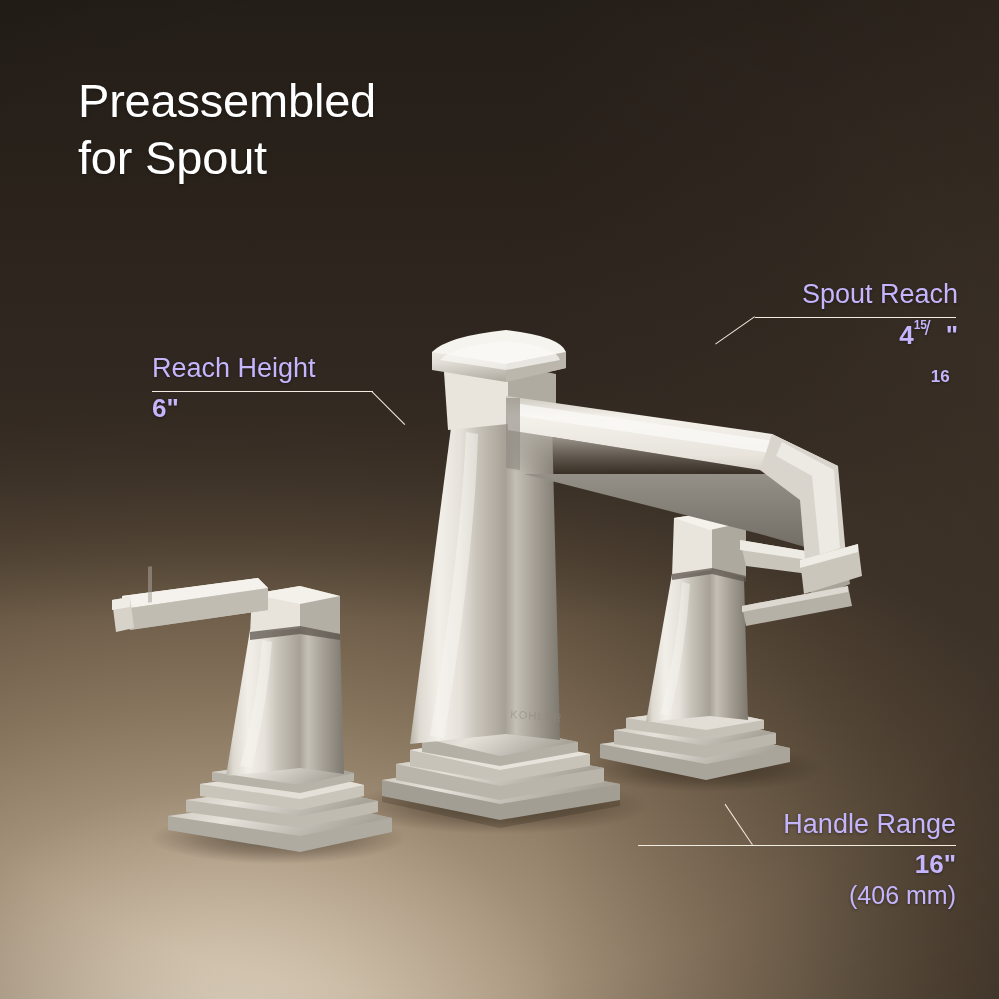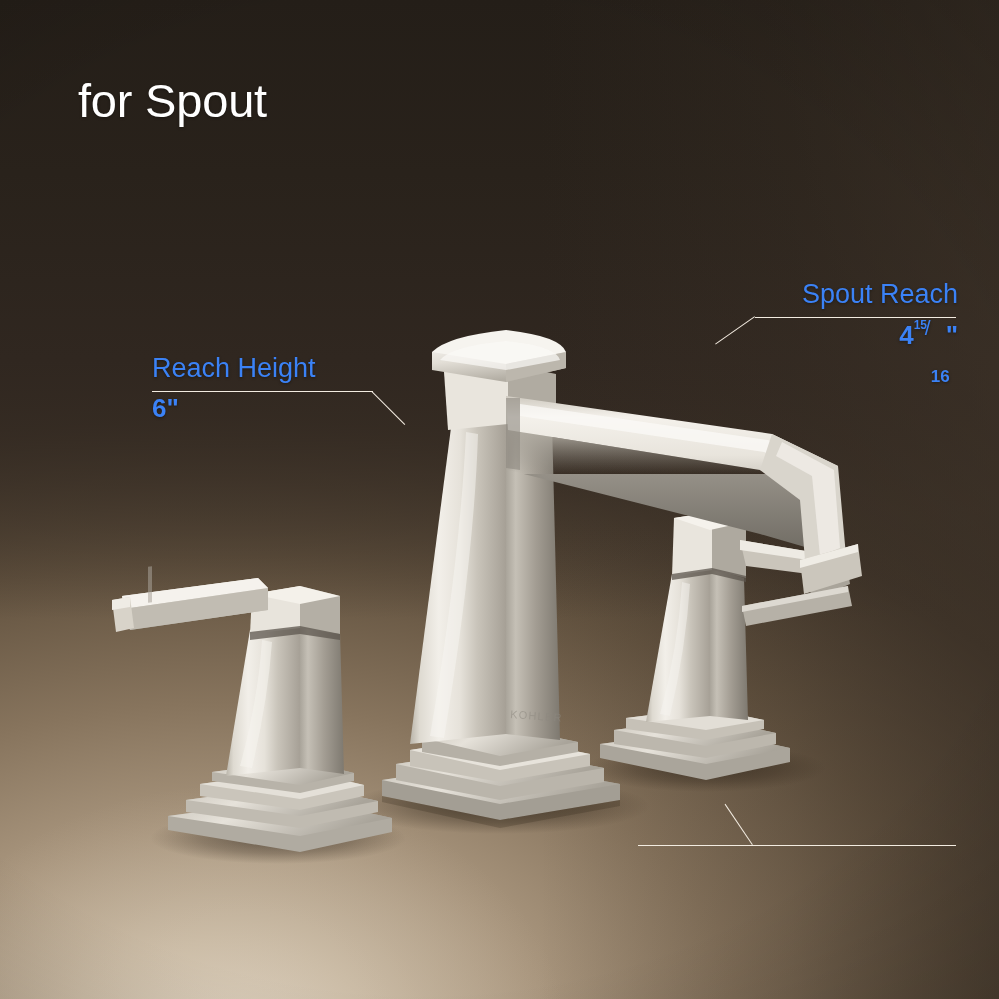--- a/index.html
+++ b/index.html
@@ -37,21 +37,21 @@
 
   
   .headline{
     position:absolute; left:78px; top:72px; width:460px;
     color:#fff; font-size:47px; line-height:57px; font-weight:400;
     letter-spacing:-0.2px; text-shadow:0 1px 3px rgba(0,0,0,0.34);
   }
   .headline div{ white-space:nowrap; }
 
   
-  .callout{ position:absolute; color:#3b82f6; text-shadow:0 1px 3px rgba(0,0,0,0.40); }
+  .callout{ position:absolute; color:#c4b5fd; text-shadow:0 1px 3px rgba(0,0,0,0.40); }
   .callout .label{ font-size:27px; line-height:32px; font-weight:400; white-space:nowrap; }
   .callout .val{ font-size:26px; line-height:31px; font-weight:700; white-space:nowrap; }
   .callout .metric{ font-size:25px; line-height:31px; font-weight:400; white-space:nowrap; }
   .rule{ position:absolute; height:0; border-top:1.6px solid #f3ece1; }
   .diag{ position:absolute; transform-origin:0 0; height:0; border-top:1.6px solid #f3ece1; }
 
   
   #c-height{ left:152px; top:352px; }
   #c-height .val{ margin-top:9px; }
   
@@ -236,35 +236,41 @@
 
       <path d="M506,398 L520,398 L520,470 L506,468 Z" fill="#8c877e" opacity="0.6"></path>
     </g>
 
     <path d="M382,796 L500,820 L620,800 L620,806 L500,828 L382,802 Z" fill="rgba(40,30,20,0.22)"></path>
   </svg>
 
   <div class="vignette"></div>
 
   <div class="headline">
+    <div>Preassembled</div>
     <div>for Spout</div>
   </div>
 
   <div class="callout" id="c-height">
     <div class="label">Reach Height</div>
     <div class="val">6"</div>
   </div>
   <div class="rule" style="left:152px; top:391px; width:221px;"></div>
   <div class="diag" style="left:372px; top:391px; width:47px; transform:rotate(45deg);"></div>
 
   <div class="callout" id="c-spout">
     <div class="label">Spout Reach</div>
     <div class="val">
       <span>4</span><span class="frac"><span class="num">15</span><span class="sl">/</span><span class="den">16</span></span><span>"</span>
     </div>
   </div>
   <div class="rule" style="left:755px; top:317px; width:201px;"></div>
   <div class="diag" style="left:755px; top:317px; width:48px; transform:rotate(145deg);"></div>
 
+  <div class="callout" id="c-handle">
+    <div class="label">Handle Range</div>
+    <div class="val">16"</div>
+    <div class="metric">(406 mm)</div>
+  </div>
   <div class="rule" style="left:638px; top:845px; width:318px;"></div>
   <div class="diag" style="left:752px; top:845px; width:49px; transform:rotate(-124deg);"></div>
 
 </div>
 
 </body></html>

